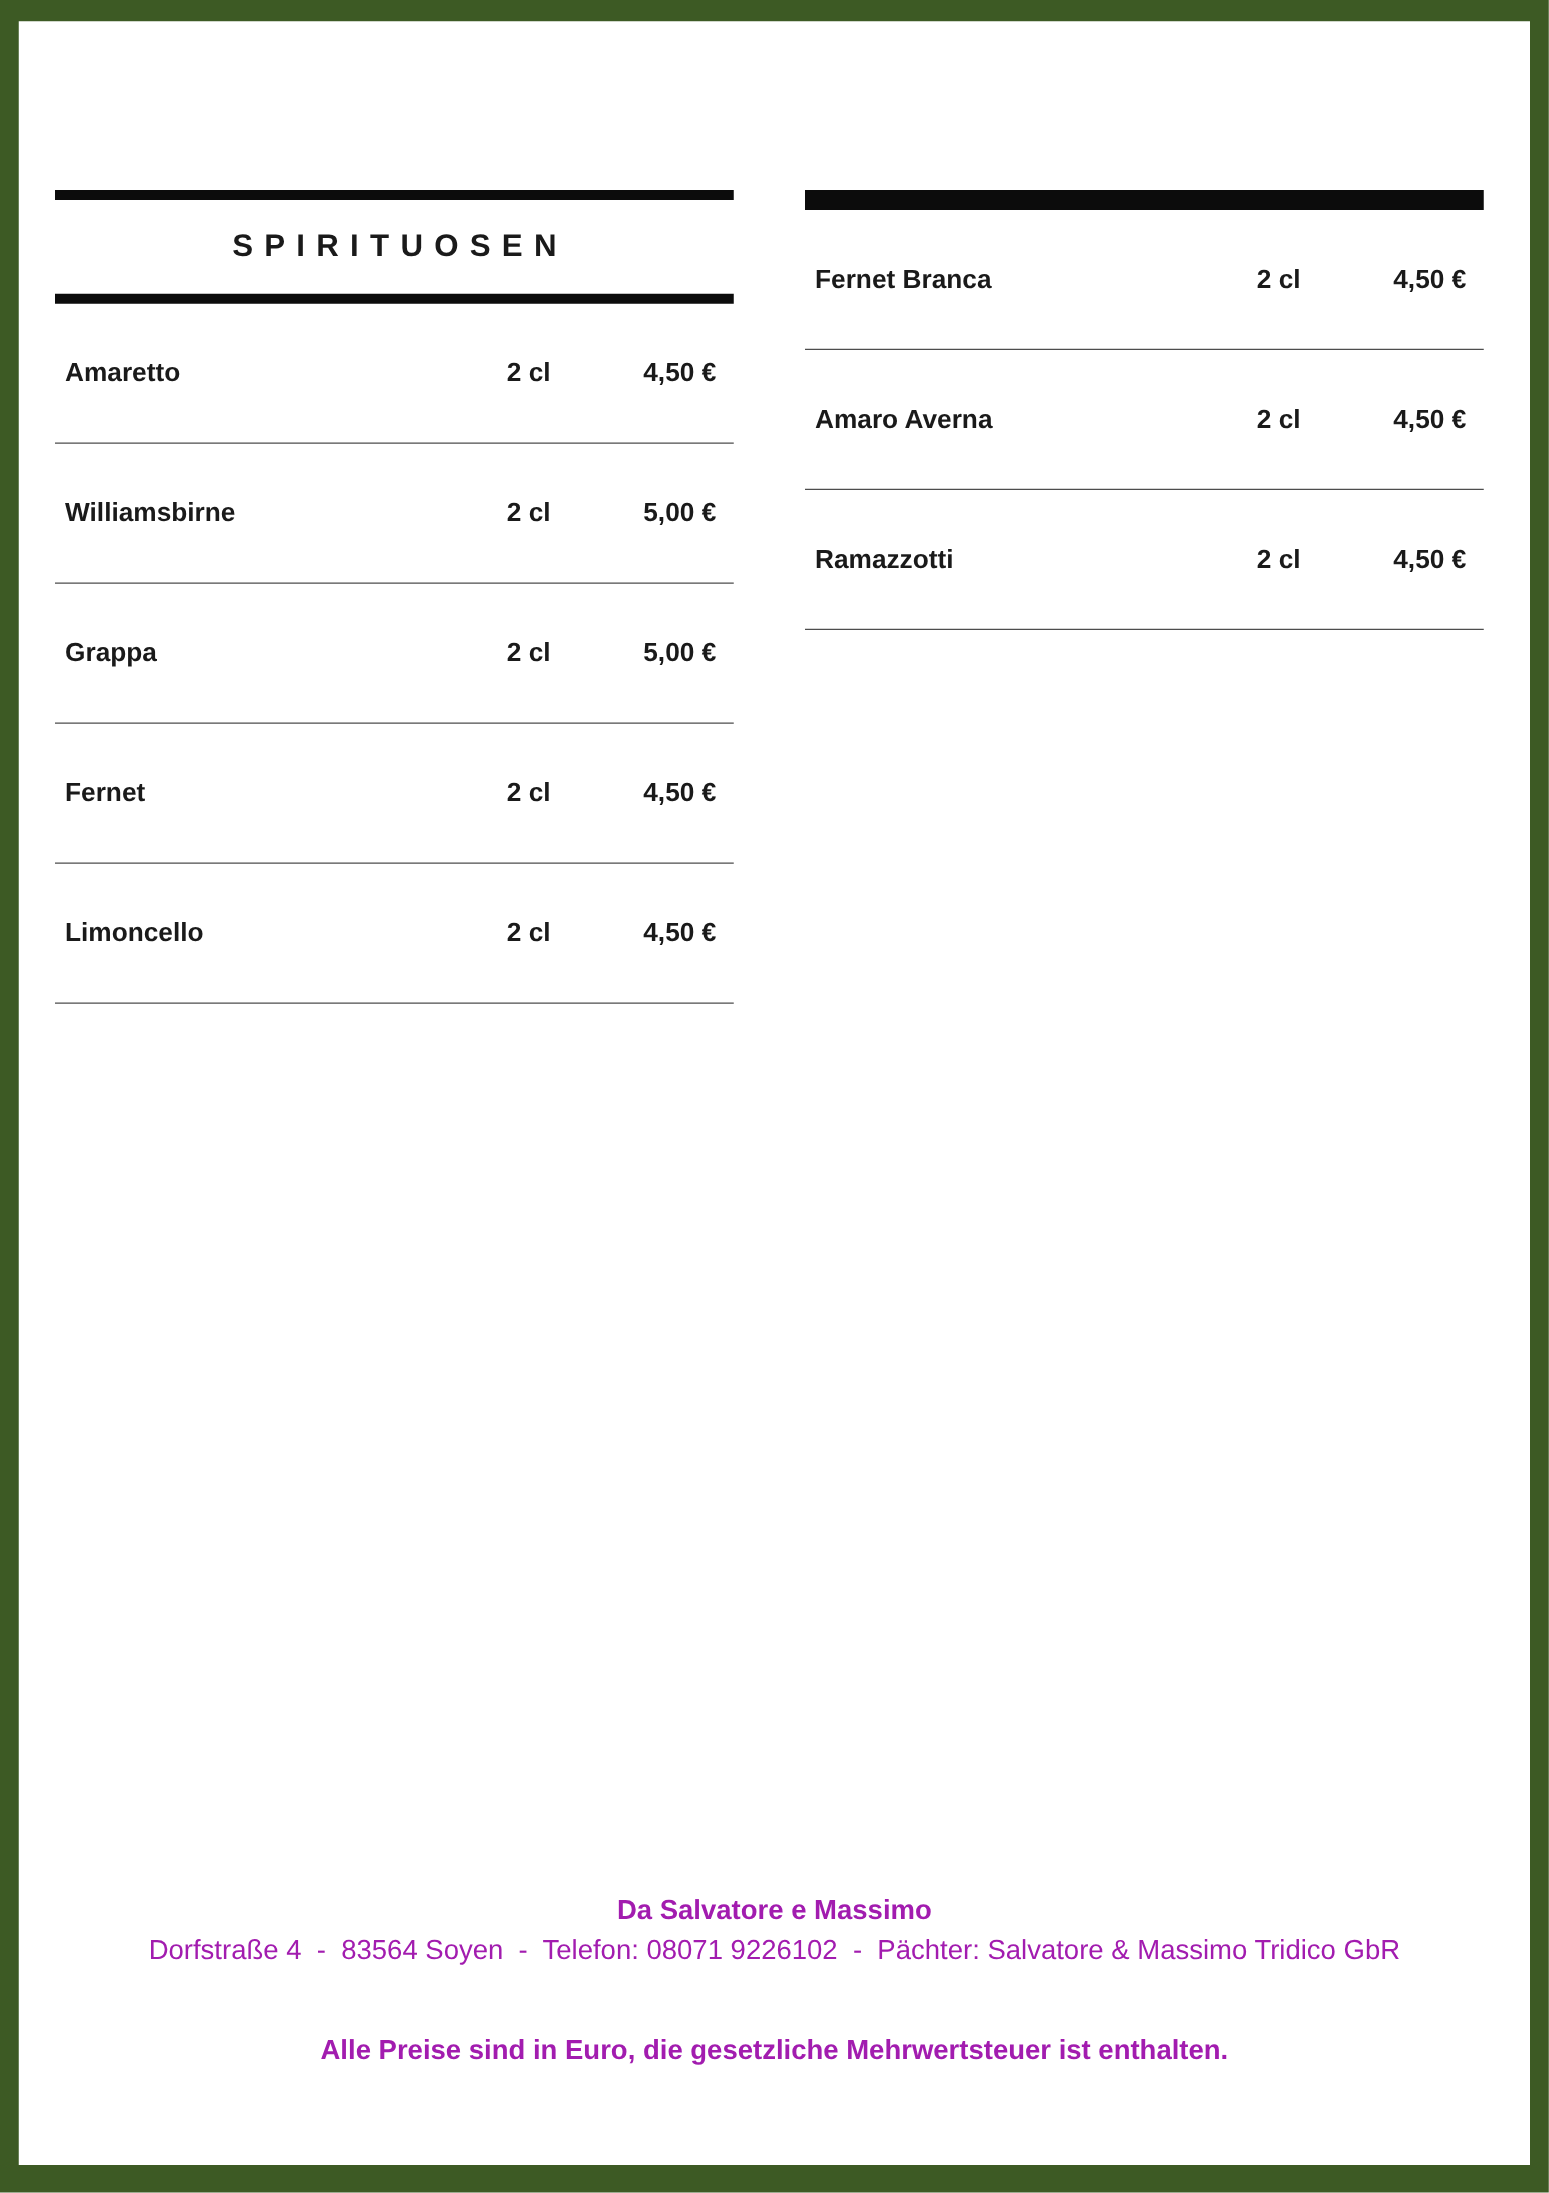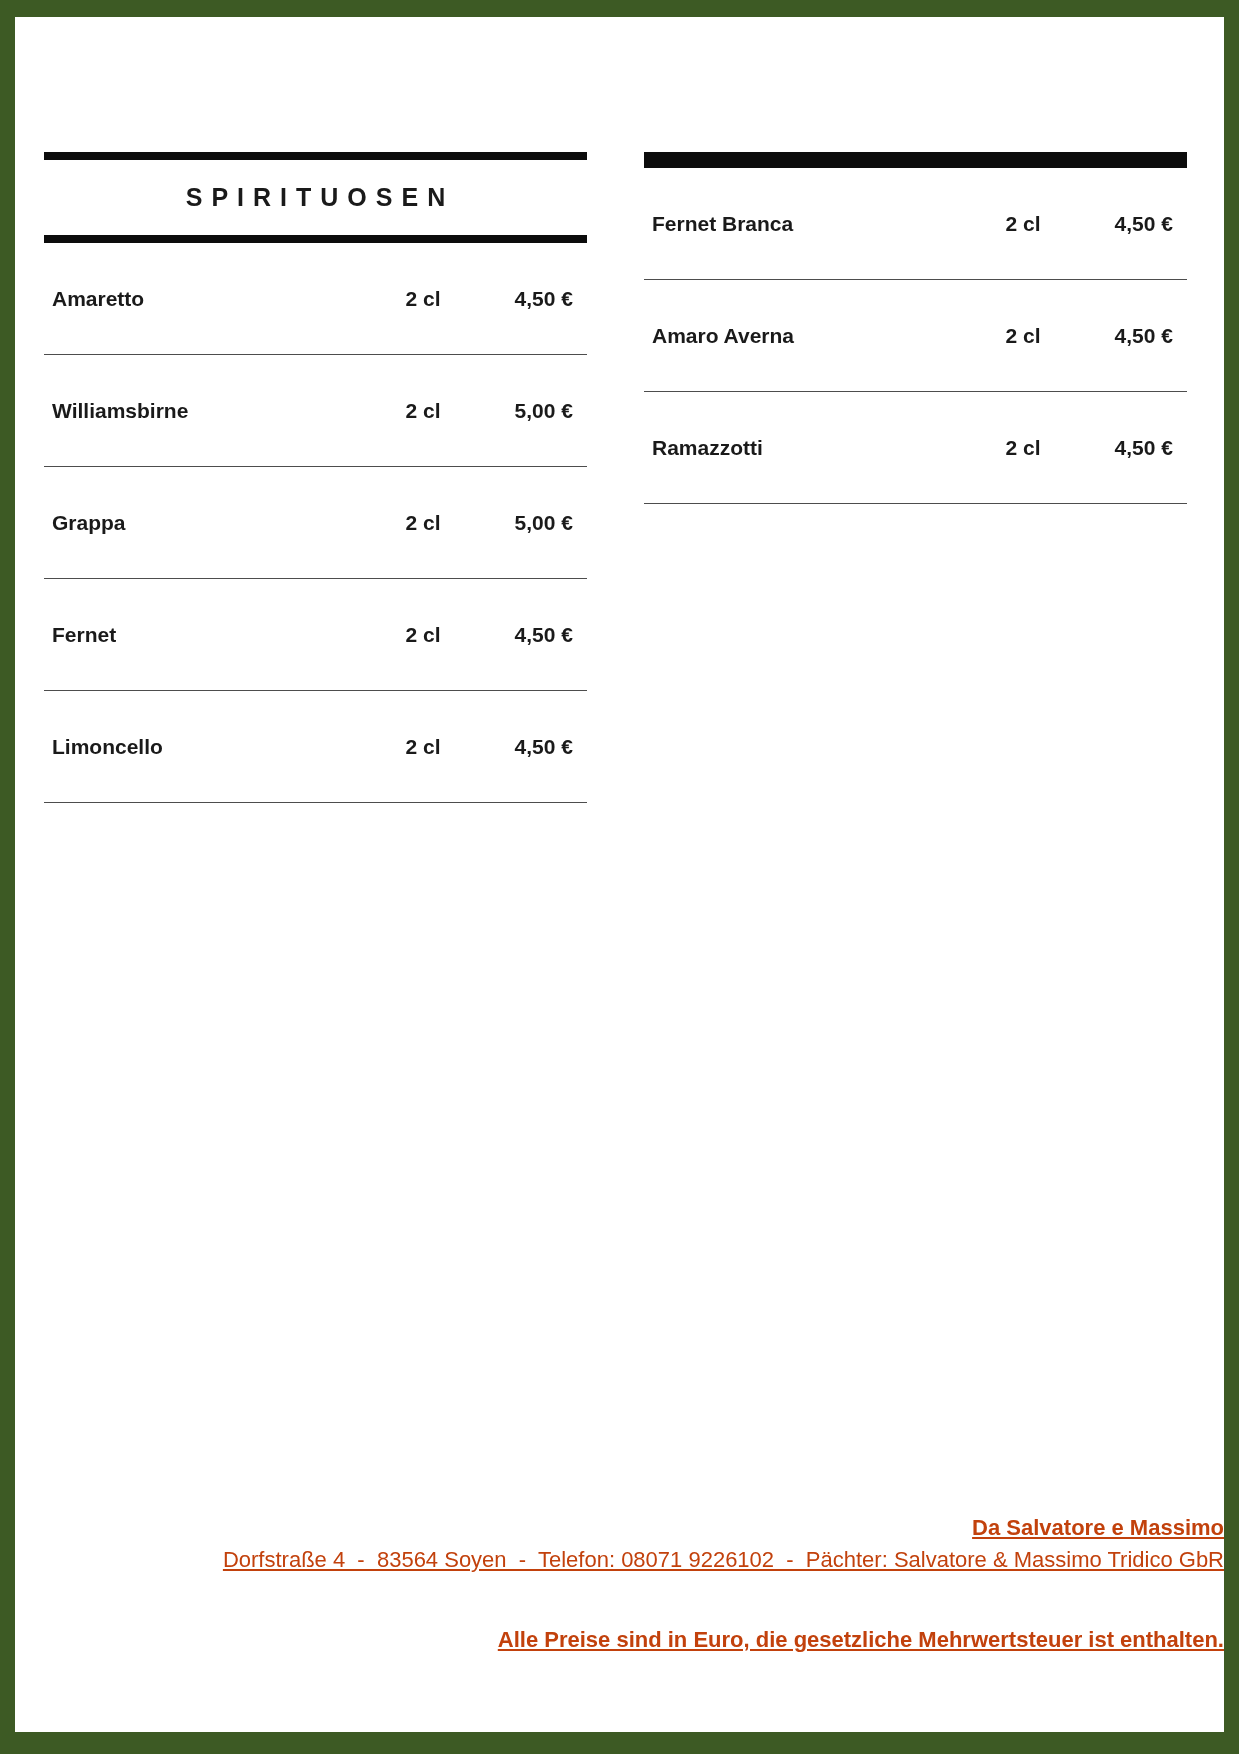--- a/index.html
+++ b/index.html
@@ -39,21 +39,21 @@
     padding: 0 14px 0 8px;
     font-size: 21px; color: #1a1a1a;
   }
   .item-name  { flex: 1; font-weight: bold; }
   .item-size  { width: 56px;  text-align: center; font-weight: bold; }
   .item-price { width: 122px; text-align: right; font-weight: bold; }
 
   .footer {
     position: absolute;
     left: 0; right: 0; top: 1496px;
-    text-align: right; color: #c2410c; text-decoration: underline;
+    text-align: center; color: #a21caf;
   }
   .footer-name    { font-size: 22px; font-weight: bold; line-height: 30px; }
   .footer-address { font-size: 22px; line-height: 34px; white-space: pre-wrap; }
   .footer-notice  { margin-top: 48px; font-size: 22px; font-weight: bold; line-height: 30px; }
   .footer-notes   { margin-top: 14px; font-size: 16px; font-weight: bold; }
   .footnote       { display: inline-block; margin: 0 14px; }
 </style>
 </head>
 <body>
 

